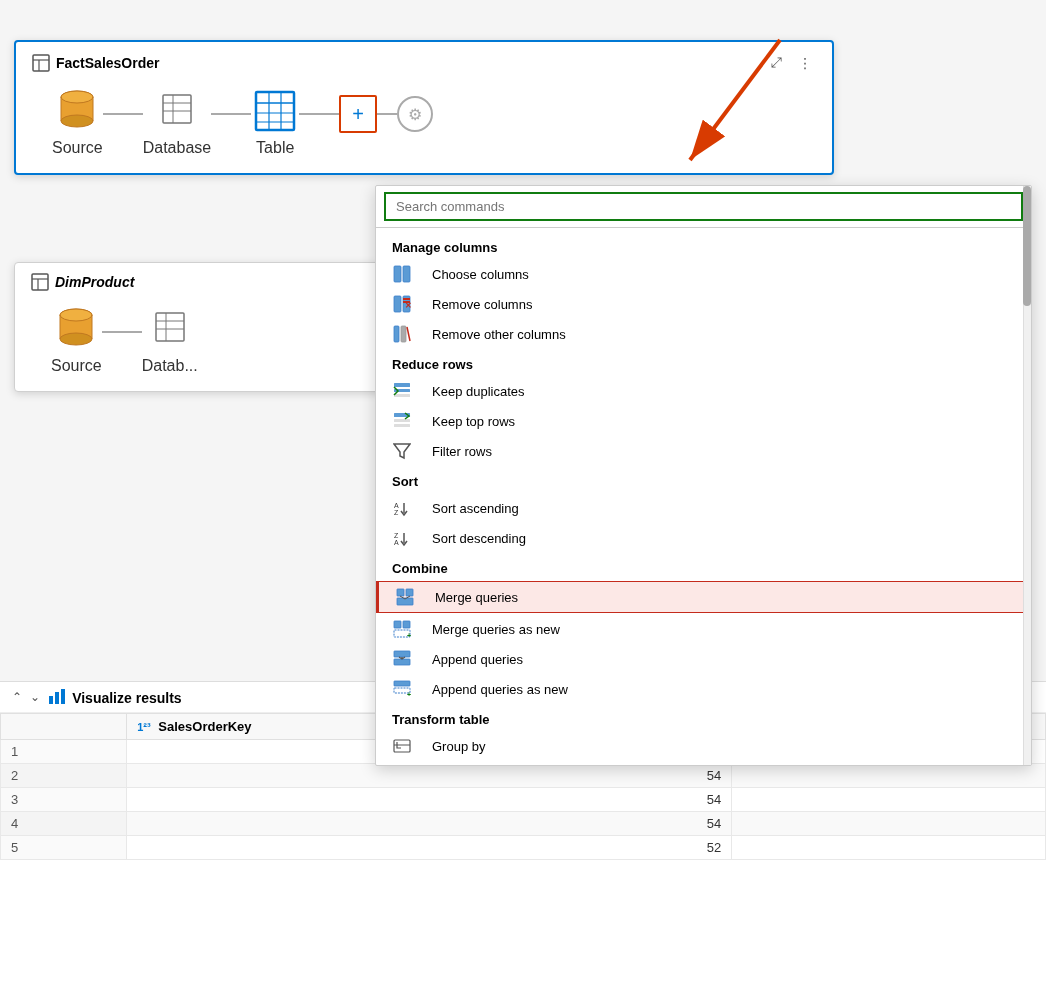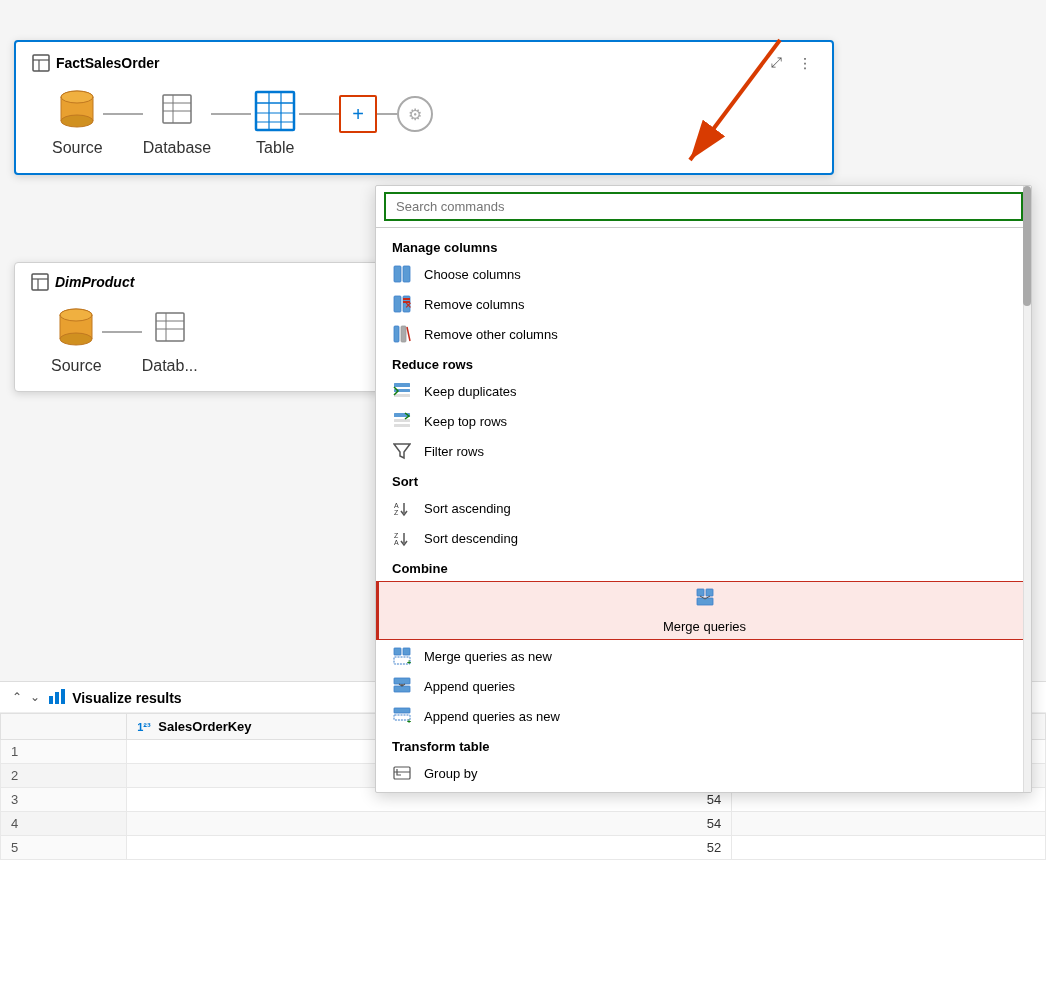--- a/index.html
+++ b/index.html
@@ -263,31 +263,30 @@
       font-weight: 700;
       font-size: 13px;
       color: #000;
     }
 
     .dropdown-item {
       display: flex;
       align-items: center;
       padding: 5px 16px;
       cursor: pointer;
-      gap: 12px;
+      gap: 20px;
       font-size: 13px;
       color: #000;
     }
 
     .dropdown-item.highlighted {
       background: #fce8e6;
       border: 1.5px solid #c42b1c;
       border-left: 3px solid #c42b1c;
       margin: 1px 0;
-      flex-direction: column;
     }
 
     .dropdown-item-icon {
       width: 20px;
       height: 20px;
       display: flex;
       align-items: center;
       justify-content: center;
       flex-shrink: 0;
     }

